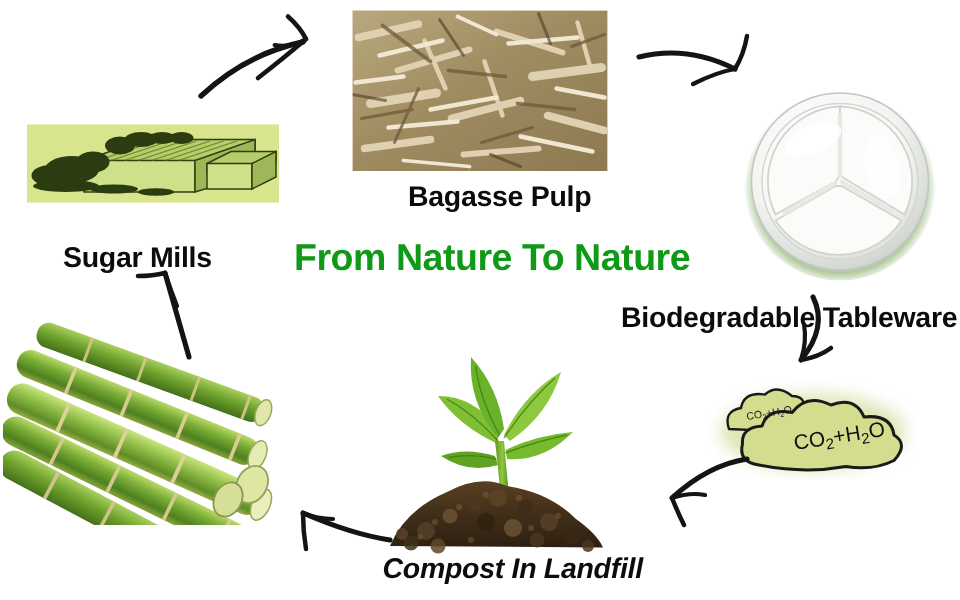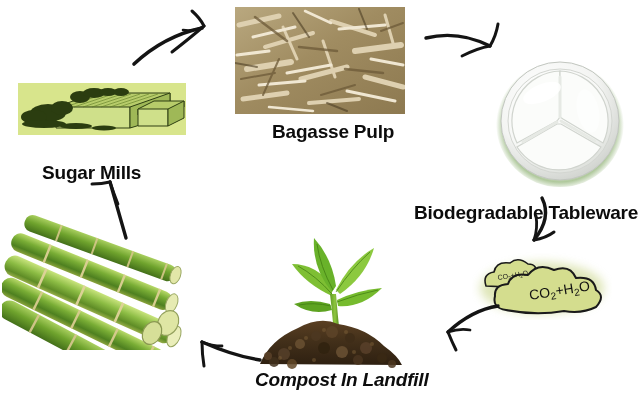--- a/index.html
+++ b/index.html
@@ -434,14 +434,15 @@
   </div>
 
   <div class="arrow" style="left:92px; top:170px;">
     <svg width="56" height="72" viewBox="0 0 56 72">
       <path d="M34,68 Q26,40 18,12" fill="none" stroke="#141414" stroke-width="3.4" stroke-linecap="round"></path>
       <path d="M18,12 Q22,24 26,34" fill="none" stroke="#141414" stroke-width="2.8" stroke-linecap="round"></path>
       <path d="M18,12 Q10,14 0,14" fill="none" stroke="#141414" stroke-width="3" stroke-linecap="round"></path>
     </svg>
   </div>
 
+  <div id="title">From Nature To Nature</div>
 
 </div>
 
 </body></html>

